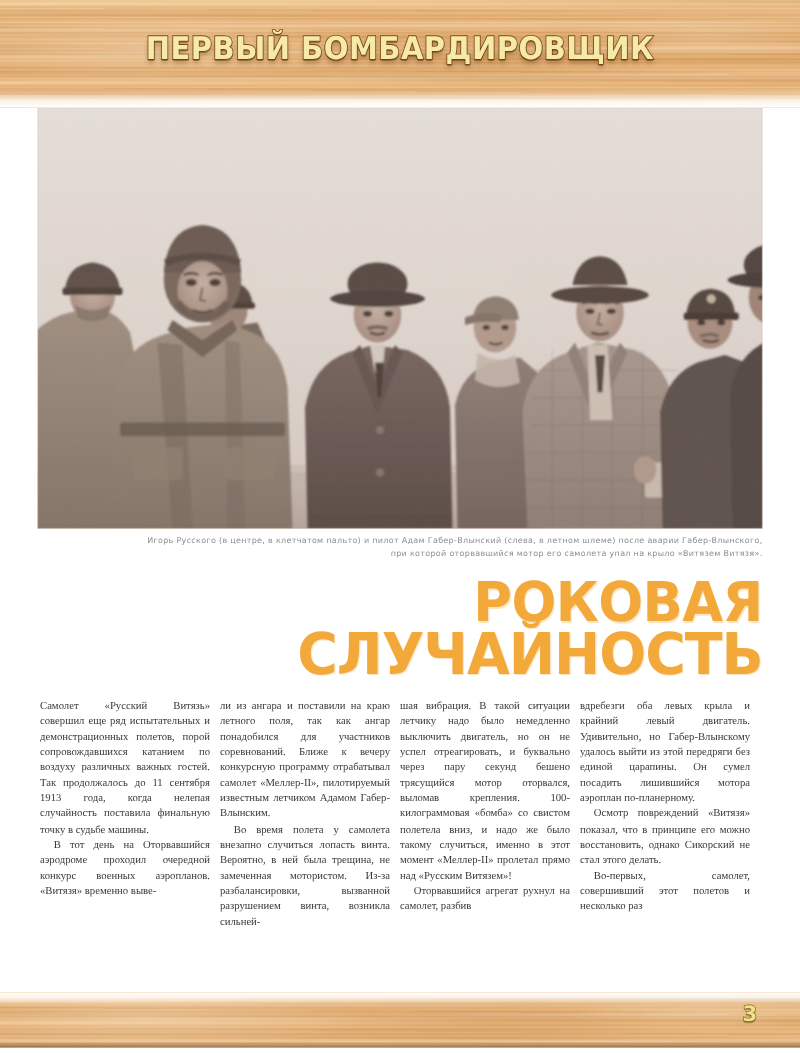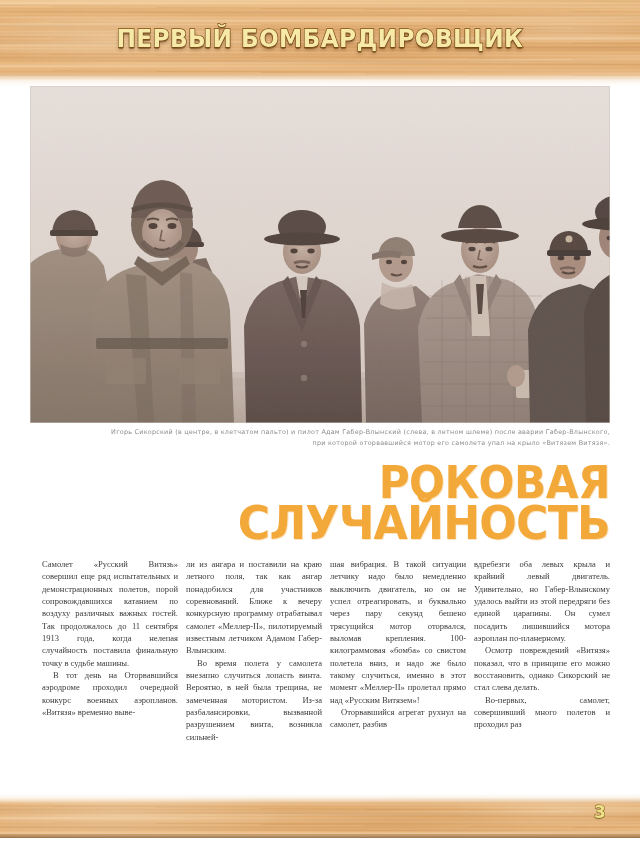--- a/index.html
+++ b/index.html
@@ -163,21 +163,20 @@
 
   
   #body-columns {
     position: absolute;
     left: 32px;
     top: 558px;
     width: 578px;
     height: 232px;
     display: flex;
     gap: 8px;
-    justify-content: flex-end;
   }
   .col {
     width: 136px;
     font-size: 8.55px;
     line-height: 12.35px;
     color: #3a3a3c;
     text-align: justify;
     text-justify: inter-word;
     hyphens: manual;
     overflow: hidden;
@@ -406,21 +405,21 @@
     </g>
 
     <rect x="0" y="0" width="580" height="337" fill="#7a5e4a" opacity="0.12"></rect>
     <rect x="0" y="0" width="580" height="337" fill="#fff6ec" opacity="0.07"></rect>
     <rect x="0" y="0" width="580" height="337" filter="url(#grain)" opacity="0.55"></rect>
     <rect x="0" y="0" width="580" height="337" fill="none" stroke="#cfc6bd" stroke-width="1"></rect>
   </svg>
 </div>
 
 <div id="caption">
-  <span class="cap-line">Игорь Сикорский (в центре, в клетчатом пальто) и пилот Адам Габер-Влынский (слева, в летном шлеме) после аварии Габер-Влынского,</span>
+  <span class="cap-line">Игорь Русского (в центре, в клетчатом пальто) и пилот Адам Габер-Влынский (слева, в летном шлеме) после аварии Габер-Влынского,</span>
   <span class="cap-line">при которой оторвавшийся мотор его самолета упал на крыло «Витязем Витязя».</span>
 </div>
 
 <div id="headline">
   <span class="hl-line hl-line-1">РОКОВАЯ</span>
   <span class="hl-line hl-line-2">СЛУЧАЙНОСТЬ</span>
 </div>
 
 <div id="body-columns">
 
@@ -434,22 +433,22 @@
     <p>Во время полета у самолета внезапно случиться лопасть винта. Вероятно, в ней была трещина, не замеченная мотористом. Из-за разбалансировки, вызванной разрушением винта, возникла сильней-</p>
   </div>
 
   <div class="col">
     <p class="noindent">шая вибрация. В такой ситуации летчику надо было немедленно выключить двигатель, но он не успел отреагировать, и буквально через пару секунд бешено трясущийся мотор оторвался, выломав крепления. 100-килограммовая «бомба» со свистом полетела вниз, и надо же было такому случиться, именно в этот момент «Меллер-II» пролетал прямо над «Русским Витязем»!</p>
     <p>Оторвавшийся агрегат рухнул на самолет, разбив</p>
   </div>
 
   <div class="col">
     <p class="noindent">вдребезги оба левых крыла и крайний левый двигатель. Удивительно, но Габер-Влынскому удалось выйти из этой передряги без единой царапины. Он сумел посадить лишившийся мотора аэроплан по-планерному.</p>
-    <p>Осмотр повреждений «Витязя» показал, что в принципе его можно восстановить, однако Сикорский не стал слева делать.</p>
-    <p>Во-первых, самолет, совершивший много полетов и проходил раз</p>
+    <p>Осмотр повреждений «Витязя» показал, что в принципе его можно восстановить, однако Сикорский не стал этого делать.</p>
+    <p>Во-первых, самолет, совершивший этот полетов и несколько раз</p>
   </div>
 
 </div>
 
 <div id="footer-banner" class="wood">
   <div class="topfade"></div>
   <div class="botline"></div>
 </div>
 
 <div id="page-number">3</div>

